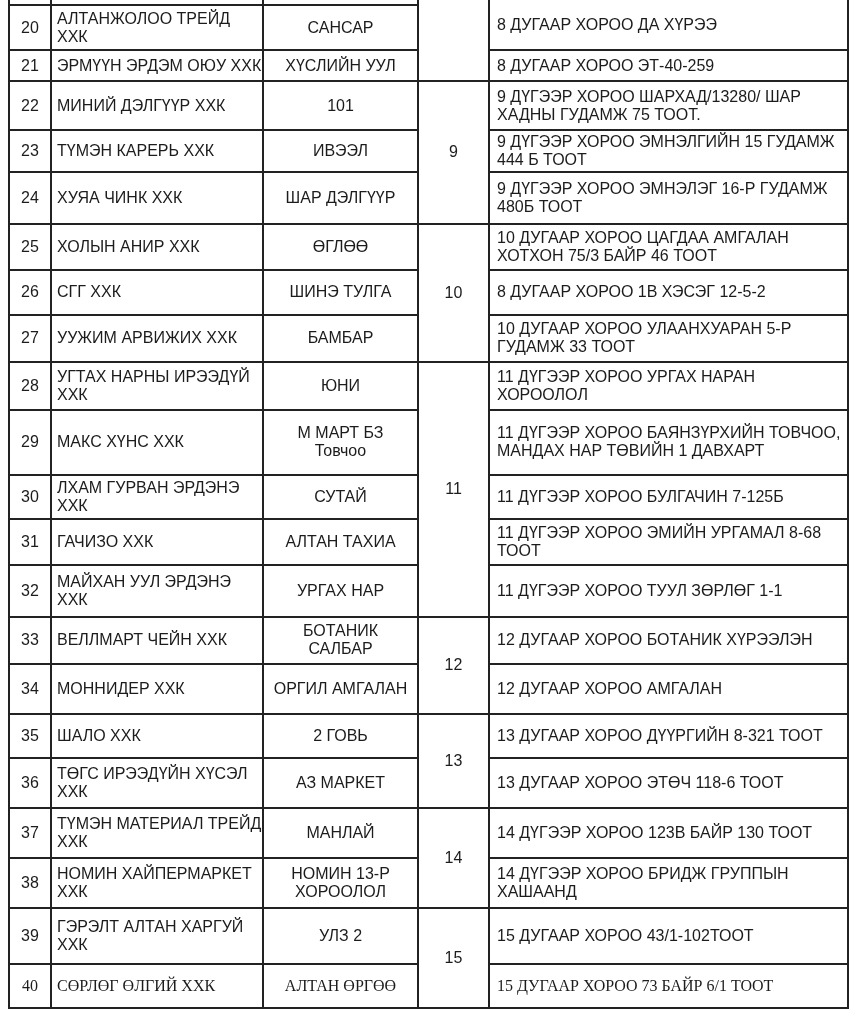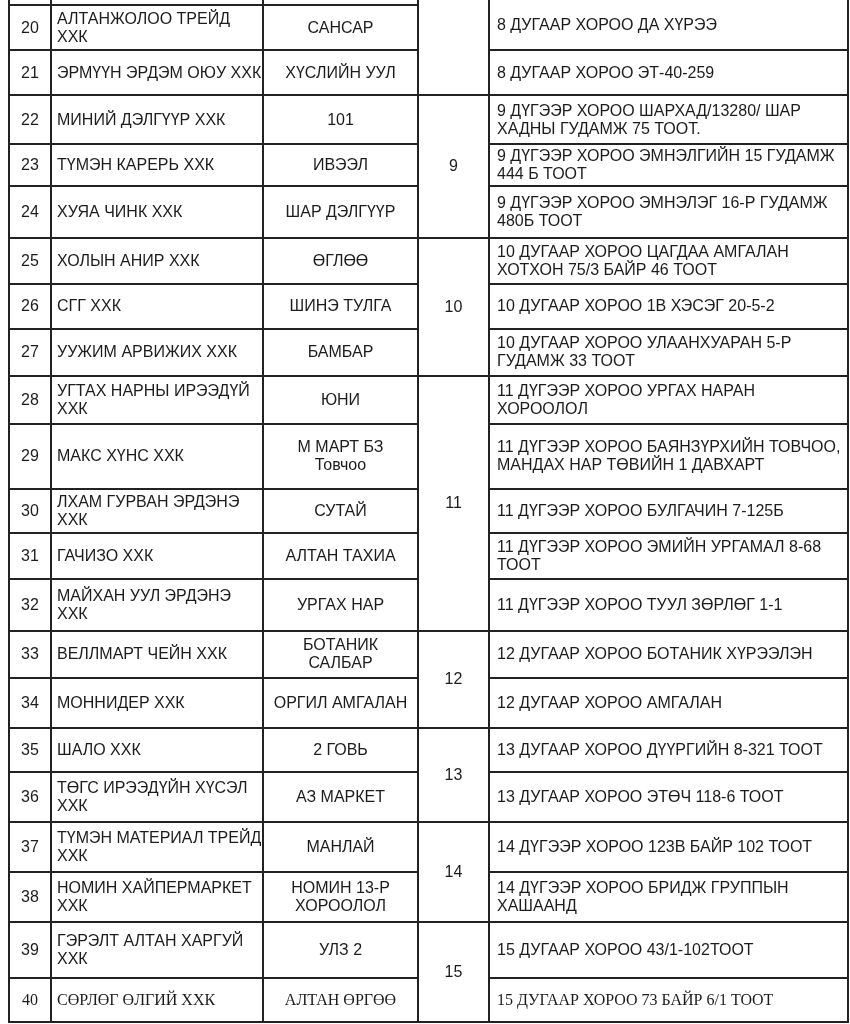--- a/index.html
+++ b/index.html
@@ -53,21 +53,21 @@
           <td class="ph"></td>
           <td class="ph"></td>
           <td class="c-khoroo no-top" rowspan="3"></td>
           <td class="c-addr no-top" rowspan="2">8 ДУГААР ХОРОО ДА ХҮРЭЭ</td>
         </tr>
         <tr style="height: 45px;">
           <td class="c-no">20</td>
           <td class="c-company">АЛТАНЖОЛОО ТРЕЙД ХХК</td>
           <td class="c-branch">САНСАР</td>
         </tr>
-        <tr style="height: 45px;">
+        <tr style="height: 31px;">
           <td class="c-no">21</td>
           <td class="c-company">ЭРМҮҮН ЭРДЭМ ОЮУ ХХК</td>
           <td class="c-branch">ХҮСЛИЙН УУЛ</td>
           <td class="c-addr">8 ДУГААР ХОРОО ЭТ-40-259</td>
         </tr>
         <tr style="height: 49px;">
           <td class="c-no">22</td>
           <td class="c-company">МИНИЙ ДЭЛГҮҮР ХХК</td>
           <td class="c-branch">101</td>
           <td class="c-khoroo" rowspan="3">9</td>
@@ -89,21 +89,21 @@
           <td class="c-no">25</td>
           <td class="c-company">ХОЛЫН АНИР ХХК</td>
           <td class="c-branch">ӨГЛӨӨ</td>
           <td class="c-khoroo" rowspan="3">10</td>
           <td class="c-addr">10 ДУГААР ХОРОО ЦАГДАА АМГАЛАН ХОТХОН 75/3 БАЙР 46 ТООТ</td>
         </tr>
         <tr style="height: 45px;">
           <td class="c-no">26</td>
           <td class="c-company">СГГ ХХК</td>
           <td class="c-branch">ШИНЭ ТУЛГА</td>
-          <td class="c-addr">10 ДУГААР ХОРОО 1В ХЭСЭГ 20-5-2</td>
+          <td class="c-addr">8 ДУГААР ХОРОО 1В ХЭСЭГ 12-5-2</td>
         </tr>
         <tr style="height: 47px;">
           <td class="c-no">27</td>
           <td class="c-company">УУЖИМ АРВИЖИХ ХХК</td>
           <td class="c-branch">БАМБАР</td>
           <td class="c-addr">10 ДУГААР ХОРОО УЛААНХУАРАН 5-Р ГУДАМЖ 33 ТООТ</td>
         </tr>
         <tr style="height: 48px;">
           <td class="c-no">28</td>
           <td class="c-company">УГТАХ НАРНЫ ИРЭЭДҮЙ ХХК</td>
@@ -159,21 +159,21 @@
           <td class="c-no">36</td>
           <td class="c-company">ТӨГС ИРЭЭДҮЙН ХҮСЭЛ ХХК</td>
           <td class="c-branch">АЗ МАРКЕТ</td>
           <td class="c-addr">13 ДУГААР ХОРОО ЭТӨЧ 118-6 ТООТ</td>
         </tr>
         <tr style="height: 50px;">
           <td class="c-no">37</td>
           <td class="c-company">ТҮМЭН МАТЕРИАЛ ТРЕЙД ХХК</td>
           <td class="c-branch">МАНЛАЙ</td>
           <td class="c-khoroo" rowspan="2">14</td>
-          <td class="c-addr">14 ДҮГЭЭР ХОРОО 123В БАЙР 102 ТООТ</td>
+          <td class="c-addr">14 ДҮГЭЭР ХОРОО 123В БАЙР 130 ТООТ</td>
         </tr>
         <tr style="height: 50px;">
           <td class="c-no">38</td>
           <td class="c-company">НОМИН ХАЙПЕРМАРКЕТ ХХК</td>
           <td class="c-branch">НОМИН 13-Р ХОРООЛОЛ</td>
           <td class="c-addr">14 ДҮГЭЭР ХОРОО БРИДЖ ГРУППЫН ХАШААНД</td>
         </tr>
         <tr style="height: 56px;">
           <td class="c-no">39</td>
           <td class="c-company">ГЭРЭЛТ АЛТАН ХАРГУЙ ХХК</td>

